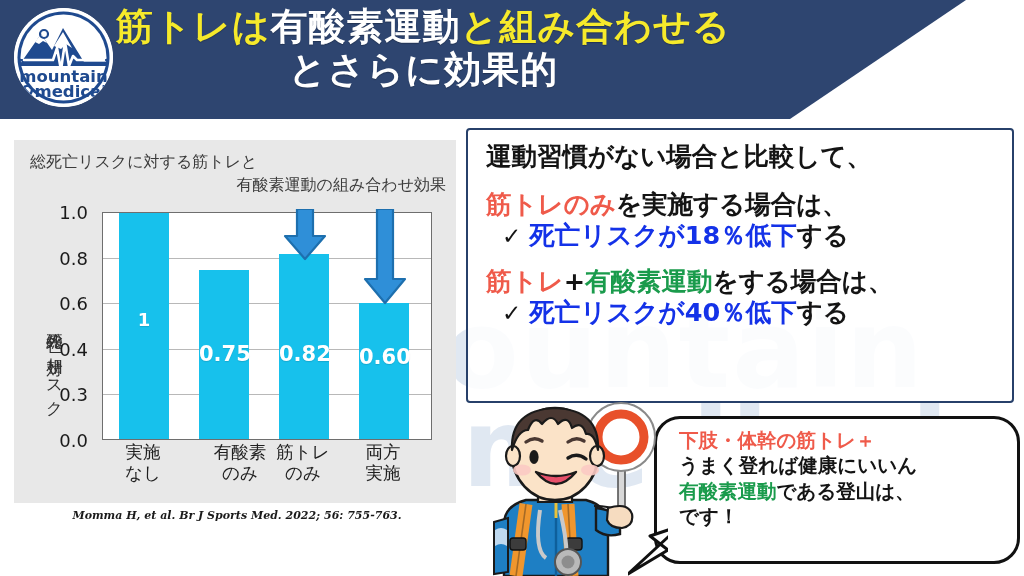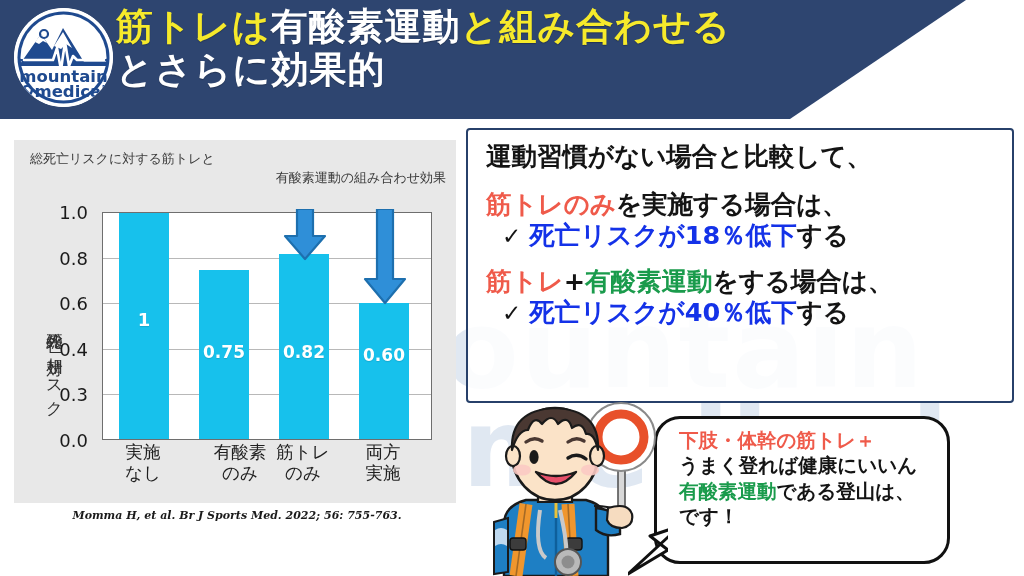--- a/index.html
+++ b/index.html
@@ -40,32 +40,32 @@
 
   .title-block {
     position:absolute; left:116px; top:6px; z-index:4;
     line-height:1.16;
     font-weight:bold;
     font-size:37px;
     letter-spacing:1px;
     text-shadow:0 1px 1px rgba(0,0,0,.25);
     font-family:"DejaVu Sans","Liberation Sans",sans-serif;
   }
-  .title-line { white-space:nowrap; }
+  .title-line { white-space:nowrap;text-align:center; }
   .t-yellow { color:#f6ea2b; }
   .t-white  { color:#ffffff; }
 
   
   .chart-panel {
     position:absolute; left:14px; top:140px; width:442px; height:363px;
     background:#e8e8e8; z-index:2;
   }
   .chart-title {
     position:absolute; left:16px; top:10px; width:418px;
-    font-size:13px; color:#3b3b3b; line-height:1.45;
+    font-size:16px; color:#3b3b3b; line-height:1.45;
     font-family:"DejaVu Sans","Liberation Sans",sans-serif;
   }
   .chart-title .ct2 { display:block; text-align:right; padding-right:2px; }
 
   .y-axis-title {
     position:absolute; left:18px; top:112px;
     width:30px; height:225px;
     font-size:16.5px; color:#2f2f2f;
     writing-mode:vertical-rl; text-orientation:upright;
     letter-spacing:1.5px; line-height:1;
@@ -86,21 +86,21 @@
     background:#ffffff; border:1.6px solid #6e6e6e;
   }
   .gridline {
     position:absolute; left:0; right:0; height:1px; background:#b8b8b8;
   }
   .bar {
     position:absolute; bottom:0; width:50px; background:#17c1ec;
   }
   .bar-label {
     position:absolute; width:100%; text-align:center;
-    color:#ffffff; font-weight:bold; font-size:17px;
+    color:#ffffff; font-weight:bold; font-size:21px;
     font-family:"DejaVu Sans","Liberation Sans",sans-serif;
     text-shadow:0 1px 1px rgba(0,0,0,.12);
   }
   .arrow { position:absolute; }
 
   .x-labels {
     position:absolute; left:88px; top:302px; width:330px; height:56px;
   }
   .x-label {
     position:absolute; width:74px; text-align:center;
@@ -137,21 +137,21 @@
   .nl-4 { margin-bottom:6px; }
   .nl-5 { padding-left:16px; }
   .c-red   { color:#ef5a4a; }
   .c-green { color:#1a9b4c; }
   .c-blue  { color:#1432e8; }
   .c-black { color:#141414; }
   .check   { color:#141414; font-size:23px; padding-right:8px; }
 
   
   .bubble {
-    position:absolute; left:654px; top:416px; width:296px; height:148px;
+    position:absolute; left:654px; top:416px; width:366px; height:148px;
     background:#ffffff; border:3px solid #111; border-radius:26px;
     z-index:4; padding:9px 12px 8px 22px;
   }
   .bubble-line {
     font-size:19.5px; font-weight:bold; line-height:1.30; white-space:nowrap;
     font-family:"DejaVu Sans","Liberation Sans",sans-serif;
   }
   .bubble-tail { position:absolute; left:628px; top:520px; z-index:5; }
 
   

